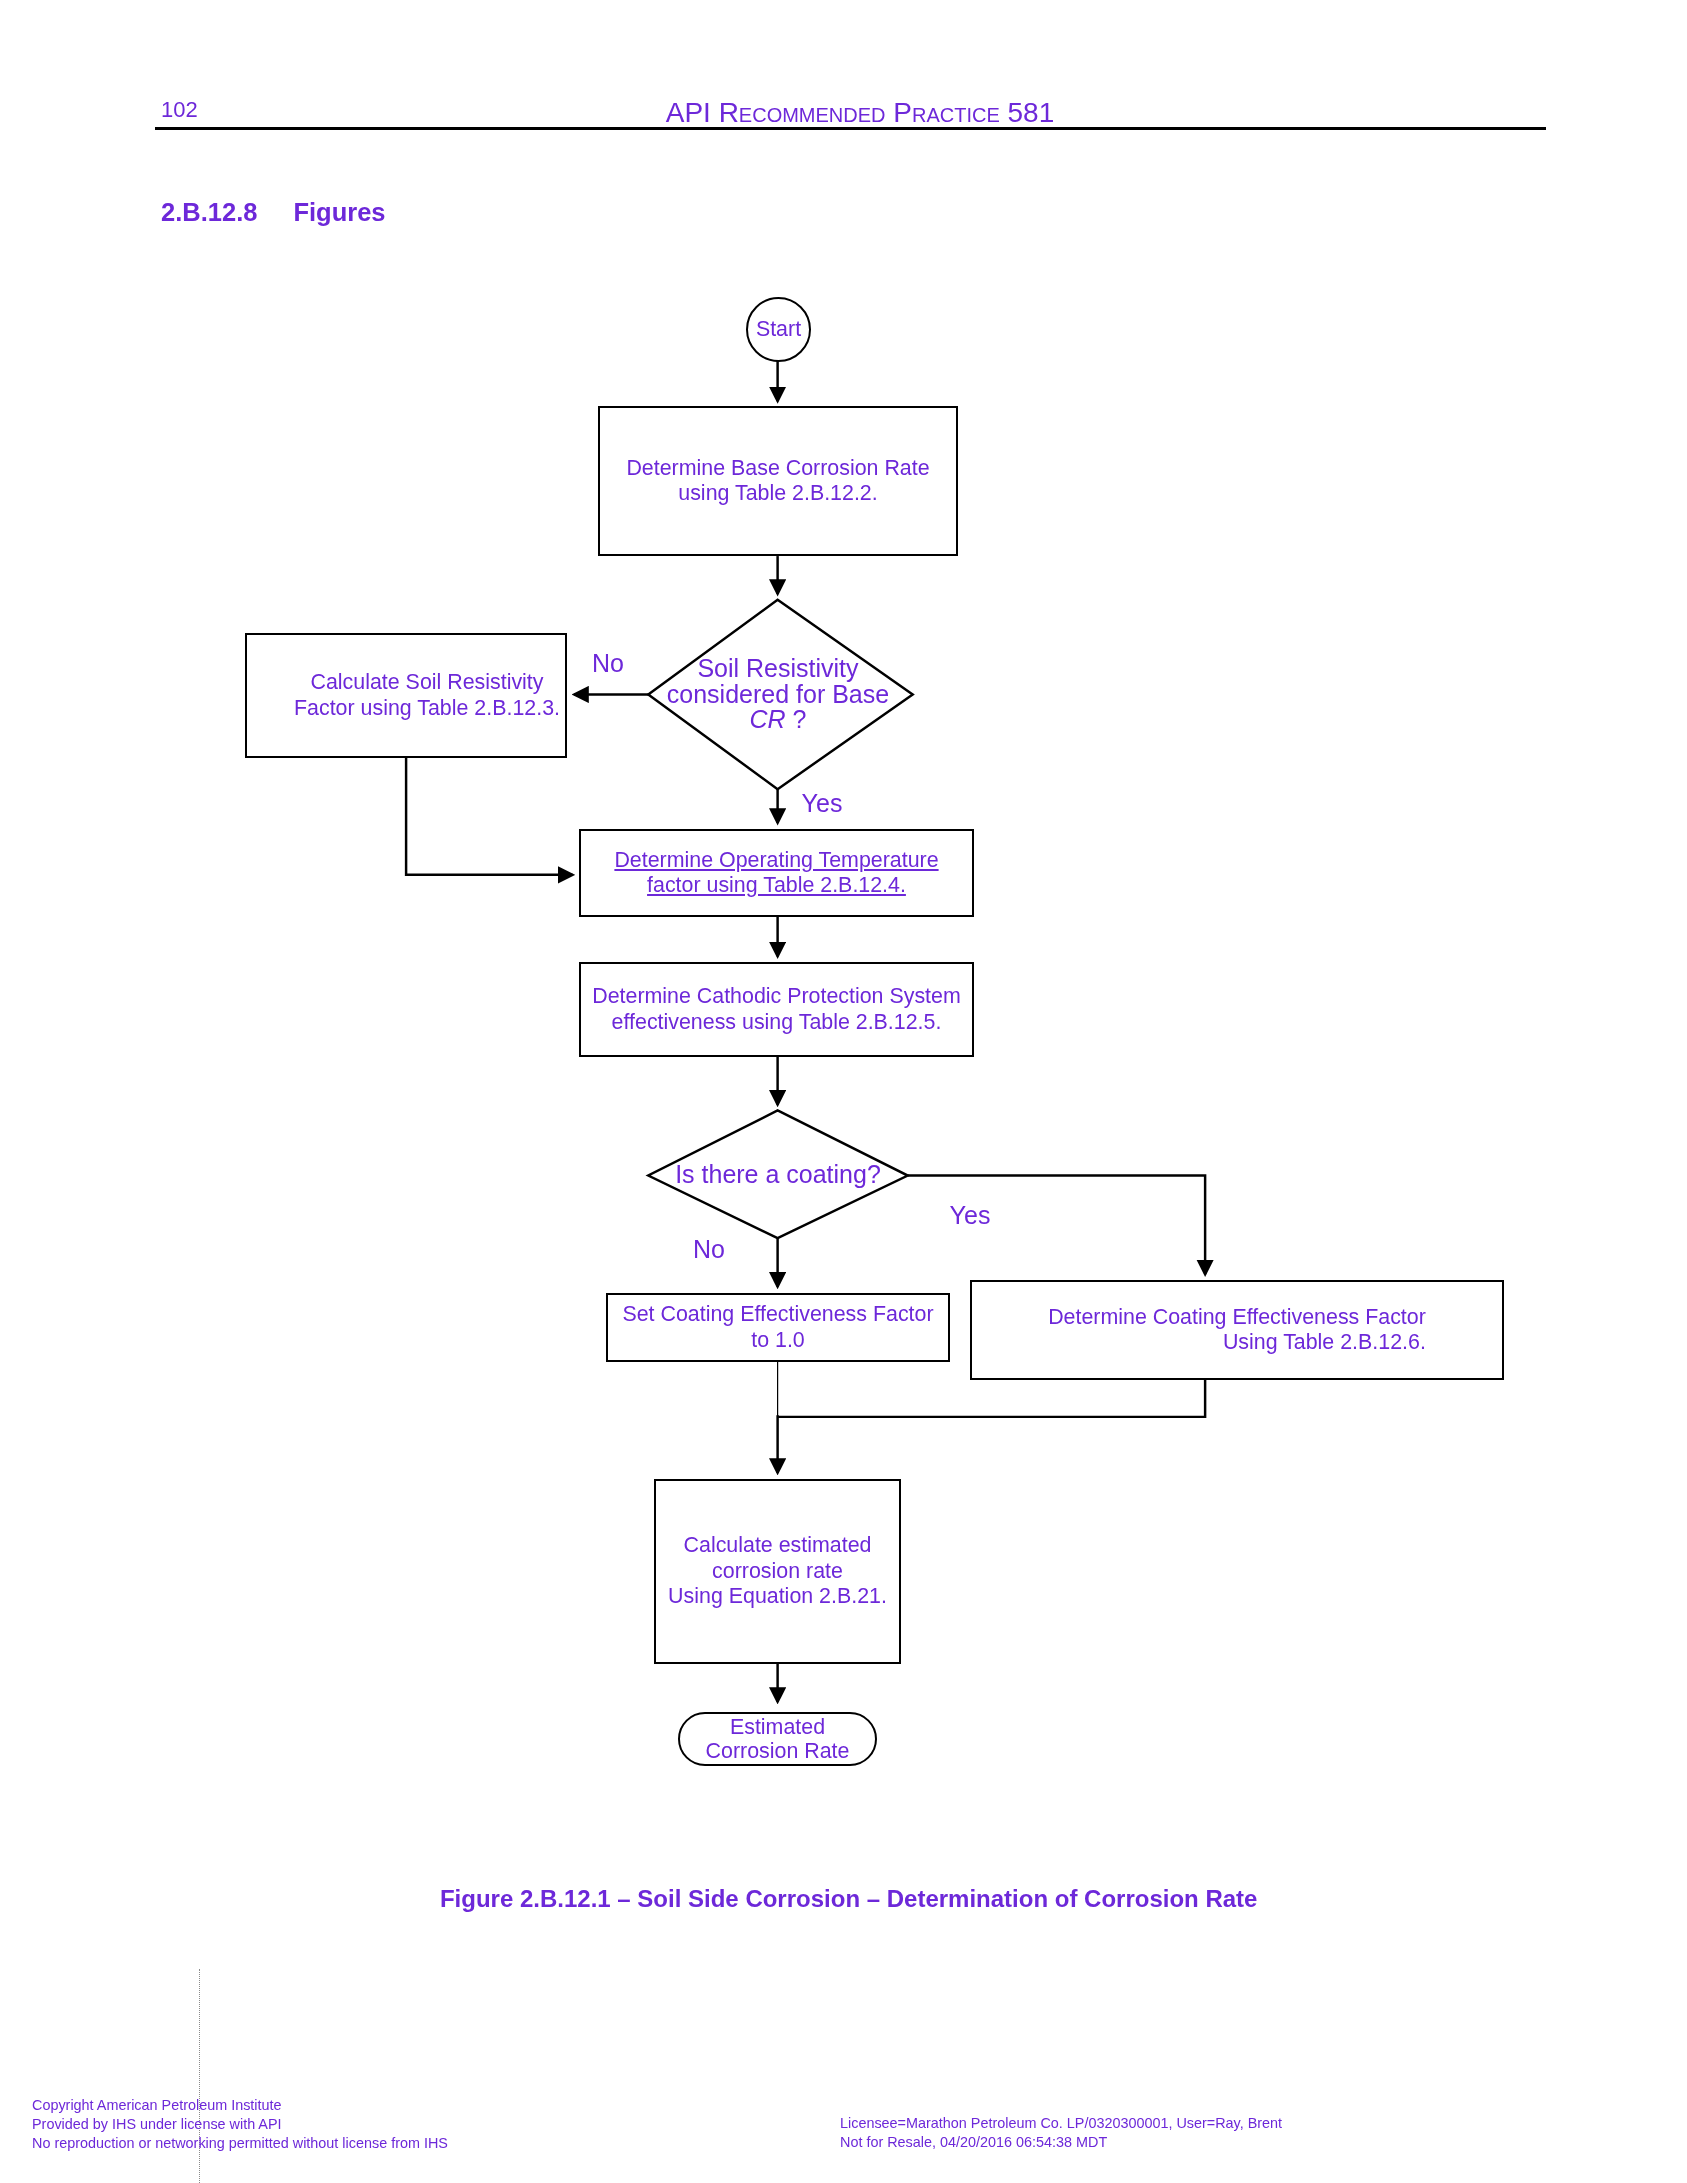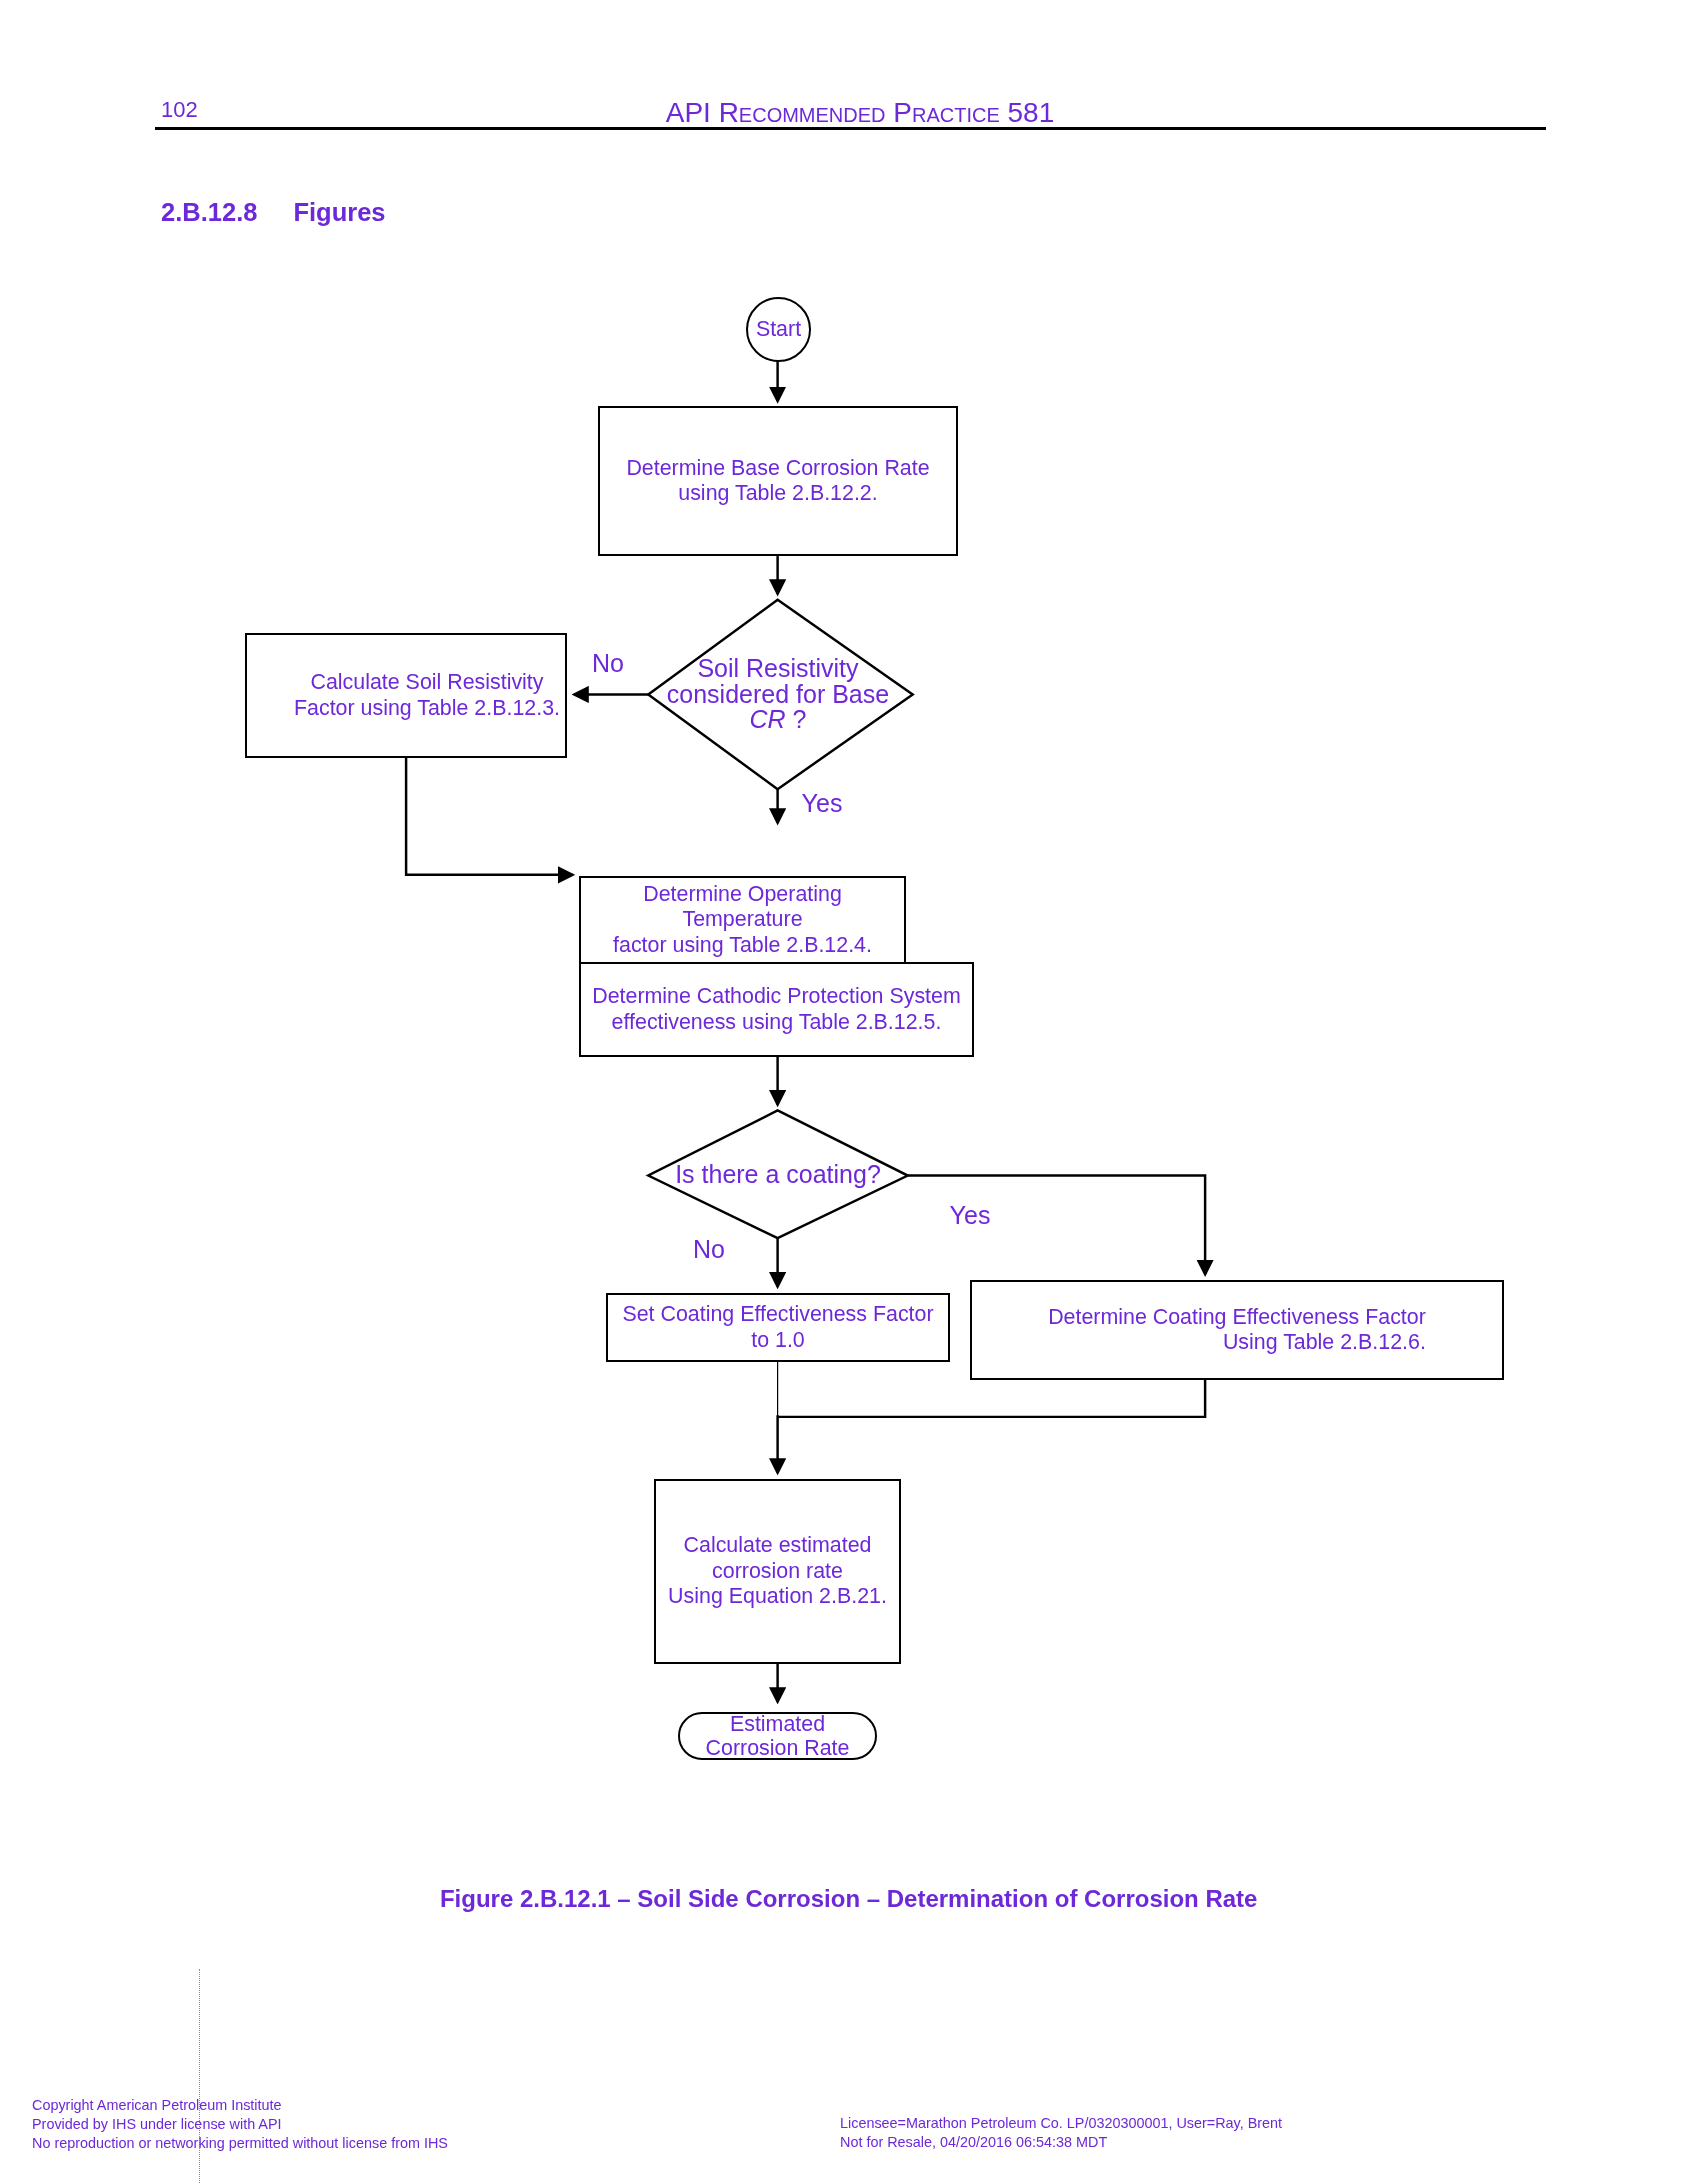--- a/index.html
+++ b/index.html
@@ -93,42 +93,42 @@
     <div>considered for Base</div>
     <div><i>CR</i><span> ?</span></div>
   </div>
 
   <div class="abs flow-label" style="left:570px;top:651px;width:76px;">No</div>
   <div class="abs flow-label" style="left:793px;top:791px;width:58px;">Yes</div>
 
   <div class="abs node" style="left:245px;top:633px;width:322px;height:125px;padding-left:42px;">Calculate Soil Resistivity
 Factor using Table 2.B.12.3.</div>
 
-  <div class="abs node" style="left:579px;top:876px;width:327px;height:88px;">Determine Operating Temperature
+  <div class="abs node" style="left:579px;top:829px;width:395px;height:88px;text-decoration:underline;">Determine Operating Temperature
 factor using Table 2.B.12.4.</div>
 
   <div class="abs node" style="left:579px;top:962px;width:395px;height:95px;">Determine Cathodic Protection System
 effectiveness using Table 2.B.12.5.</div>
 
   <div class="abs flow-label" style="left:642px;top:1162px;width:272px;">Is there a coating?</div>
 
   <div class="abs flow-label" style="left:671px;top:1237px;width:76px;">No</div>
   <div class="abs flow-label" style="left:932px;top:1203px;width:76px;">Yes</div>
 
   <div class="abs node" style="left:606px;top:1293px;width:344px;height:69px;">Set Coating Effectiveness Factor
 to 1.0</div>
 
   <div class="abs node" style="left:970px;top:1280px;width:534px;height:100px;text-align:right;">Determine Coating Effectiveness Factor
 Using Table 2.B.12.6.</div>
 
   <div class="abs node" style="left:654px;top:1479px;width:247px;height:185px;">Calculate estimated
 corrosion rate
 Using Equation 2.B.21.</div>
 
-  <div class="abs node stadium" style="left:678px;top:1712px;width:199px;height:48px;">Estimated
+  <div class="abs node stadium" style="left:678px;top:1712px;width:199px;height:54px;">Estimated
 Corrosion Rate</div>
 
   <div class="abs figure-caption">Figure 2.B.12.1 – Soil Side Corrosion – Determination of Corrosion Rate</div>
 
   <div class="abs dotted-line"></div>
   <div class="abs footer-block footer-left">
     <div>Copyright American Petroleum Institute</div>
     <div>Provided by IHS under license with API</div>
     <div>No reproduction or networking permitted without license from IHS</div>
   </div>

